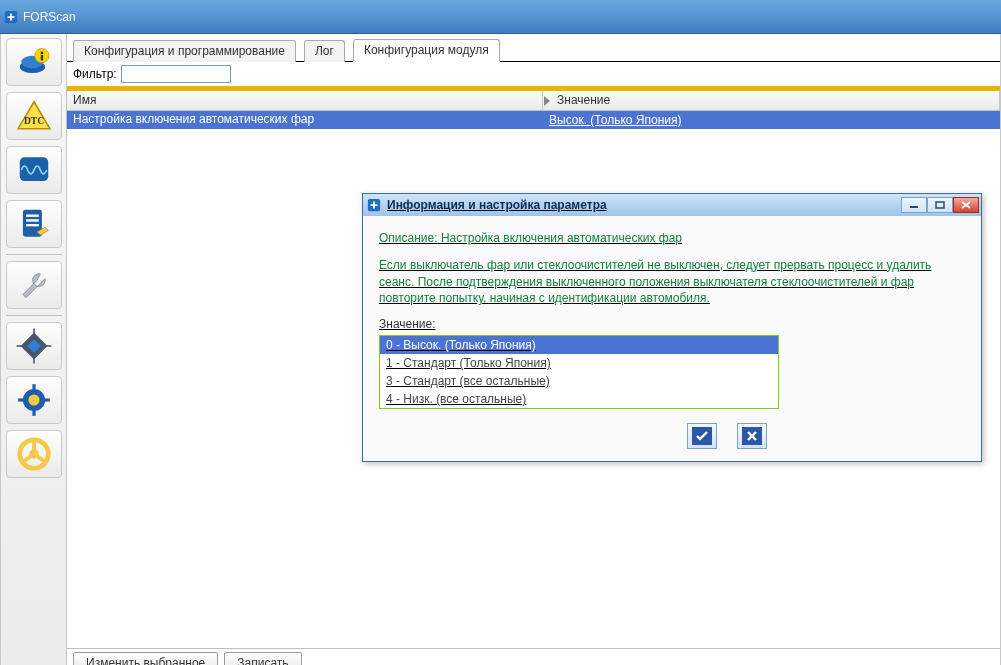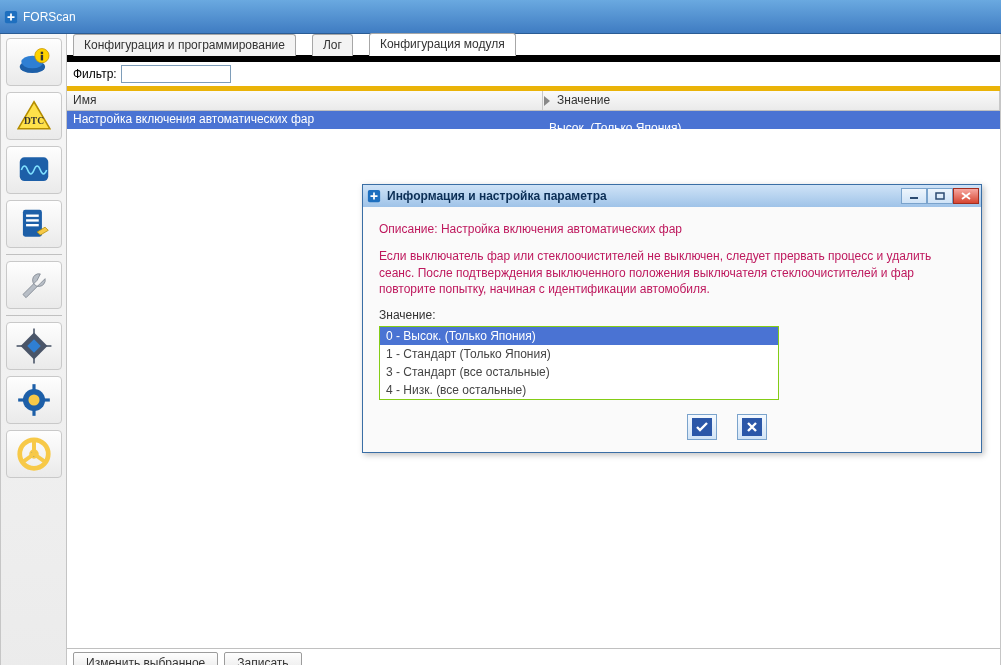--- a/index.html
+++ b/index.html
@@ -60,23 +60,23 @@
   .main-area {
     flex: 1;
     display: flex;
     flex-direction: column;
     background: #fff;
   }
   .tabs {
     display: flex;
     align-items: flex-end;
     padding: 6px 6px 0 6px;
-    gap: 12px;
+    gap: 4px;
     height: 28px;
-    border-bottom: 7px solid #000000;
+    border-bottom: 1px solid #000000;
   }
   .tab {
     padding: 3px 10px 4px 10px;
     border: 1px solid #a7a7a7;
     border-bottom: none;
     background: #f3f3f3;
     border-top-left-radius: 3px;
     border-top-right-radius: 3px;
     margin-right: 4px;
     position: relative;
@@ -126,46 +126,47 @@
   }
   .row {
     display: flex;
     height: 18px;
   }
   .row.selected {
     background: #4a73d3;
     color: #fff;
   }
   .cell-name  { width: 476px; padding: 1px 6px; }
-  .cell-value { flex: 1; padding: 10px 6px; text-decoration: underline; }
+  .cell-value { flex: 1; padding: 2px 6px; text-decoration: underline; }
   .bottom-bar {
     height: 28px;
     border-top: 1px solid #c0c0c0;
     display: flex;
     align-items: center;
     padding: 2px 6px;
     gap: 6px;
   }
   .btn {
     border: 1px solid #9c9c9c;
     background: linear-gradient(#fefefe,#e8e8e8);
     padding: 3px 12px;
     border-radius: 2px;
     font-family: inherit;
     font-size: 12px;
     color:#333;
   }
   
   .dialog {
     position: absolute;
-    left: 362px; top: 184px;
+    left: 362px; top: 193px;
     width: 620px;
     border: 1px solid #3a6ea5;
     background: #f2f2f2;
     box-shadow: 2px 2px 6px rgba(0,0,0,.25);
+    text-decoration: underline;
   }
   .dlg-title {
     height: 22px;
     background: linear-gradient(to bottom, #cfe3f7, #9fc3e8);
     display: flex;
     align-items: center;
     padding-left: 4px;
     gap: 6px;
     color:#0b2e55;
     font-weight: bold;
@@ -181,21 +182,21 @@
     width: 26px; height: 16px;
     border:1px solid #7aa3cc;
     background: linear-gradient(#eef5fc,#cfe3f7);
     display:flex; align-items:center; justify-content:center;
   }
   .dlg-tbtn.close { background: linear-gradient(#f7a8a1,#d64531); border-color:#a12d1f; }
   .dlg-body {
     padding: 14px 16px 12px 16px;
     background:#fafafa;
   }
-  .desc { color:#be185d; line-height:1.4; margin-bottom:10px; }
+  .desc { color:#15803d; line-height:1.4; margin-bottom:10px; }
   .value-label { color:#333; margin-top:8px; margin-bottom:4px; }
   .value-list {
     border: 1px solid #84cc16;
     background:#fff;
     width: 400px;
   }
   .value-item {
     padding: 2px 6px;
     color:#444;
   }

